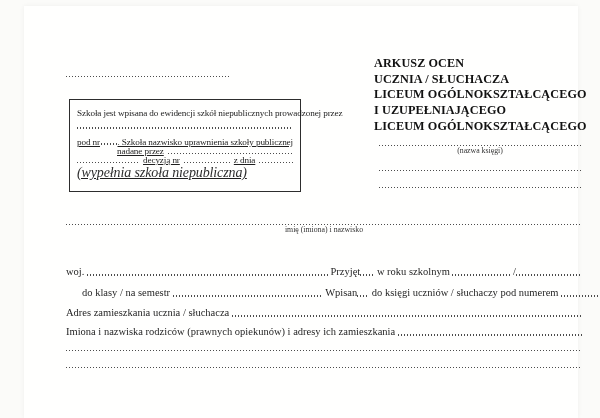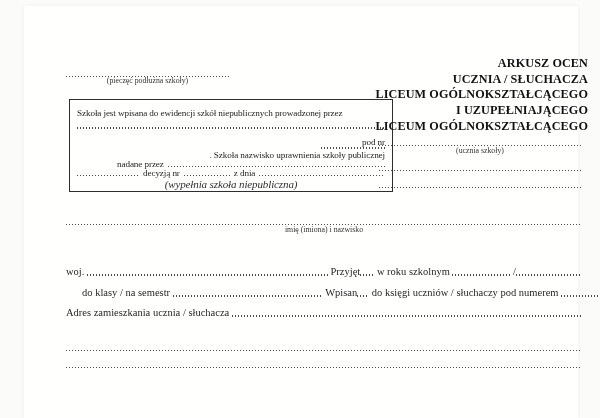--- a/index.html
+++ b/index.html
@@ -24,37 +24,37 @@
     content:"";position:absolute;left:0;right:0;bottom:2px;height:1.4px;
     background:repeating-linear-gradient(90deg,#4c4c4c 0 1px,transparent 1px 3px);
   }
   .grow{flex:1 1 auto;}
   .hline{height:1.4px;background:repeating-linear-gradient(90deg,#4c4c4c 0 1px,transparent 1px 3px);}
   .caption{font-size:7.8px;color:#333;text-align:center;line-height:1.15;}
   
   .stamp{position:absolute;left:42px;top:70px;width:163px;}
   
   .schoolbox{
-    position:absolute;left:45px;top:93px;width:324px;height:93px;
+    position:absolute;left:45px;top:93px;width:232px;height:93px;
     border:1.3px solid #2d2d2d;box-sizing:border-box;
     padding:8px 7px 0 7px;
-    font-size:9.2px;letter-spacing:-0.12px;
+    font-size:9.2px;letter-spacing:-0.12px;text-decoration:underline;
   }
   .schoolbox .row{margin-bottom:0;}
   .schoolbox .t{line-height:1;}
   .bx1{margin-bottom:9px;white-space:nowrap;line-height:1;}
   .bx2{margin-bottom:9px;}
-  .bx3{margin-bottom:6px;flex-direction:column;}
+  .bx3{margin-bottom:6px;}
   .bx4{margin-bottom:7px;padding-left:40px;}
   .bx5{margin-bottom:2px;}
-  .bxcap{font-style:italic;font-size:11px;text-align:center;color:#2e2e2e;}
+  .bxcap{font-style:italic;font-size:14px;color:#2e2e2e;}
   
   .titleblock{
     position:absolute;left:350px;top:50px;width:214px;
-    text-align:right;font-weight:bold;font-size:12.2px;line-height:15.7px;
+    text-align:left;font-weight:bold;font-size:12.2px;line-height:15.7px;
     color:#121212;letter-spacing:0.1px;
   }
   .titleblock div{white-space:nowrap;}
   
   .schoolname{position:absolute;left:355px;top:139px;width:202px;}
   .schoolname .hline{margin-bottom:1px;}
   .sn2{position:absolute;left:355px;top:164px;width:202px;}
   .sn3{position:absolute;left:355px;top:181px;width:202px;}
   
   .main{position:absolute;left:42px;top:218px;width:516px;font-size:10.5px;}
@@ -74,21 +74,20 @@
   .gap10{width:10px;}
   .sp{width:4px;}
 </style>
 </head>
 <body>
 
 <div class="sheet">
 
   <div class="stamp">
     <div class="hline"></div>
-    <div class="caption">(pieczęć podłużna szkoły)</div>
   </div>
 
   <div class="schoolbox">
     <div class="bx1 t">Szkoła jest wpisana do ewidencji szkół niepublicznych prowadzonej przez</div>
     <div class="bx2 hline"></div>
     <div class="row bx3">
       <span class="t">pod nr</span>
       <span class="sp"></span>
       <span class="dots w64"></span>
       <span class="sp"></span>
@@ -116,21 +115,21 @@
   <div class="titleblock">
     <div>ARKUSZ OCEN</div>
     <div>UCZNIA / SŁUCHACZA</div>
     <div>LICEUM OGÓLNOKSZTAŁCĄCEGO</div>
     <div>I UZUPEŁNIAJĄCEGO</div>
     <div>LICEUM OGÓLNOKSZTAŁCĄCEGO</div>
   </div>
 
   <div class="schoolname">
     <div class="hline"></div>
-    <div class="caption">(ucznia szkoły)</div>
+    <div class="caption">(nazwa księgi)</div>
   </div>
   <div class="sn2 hline"></div>
   <div class="sn3 hline"></div>
 
   <div class="main">
 
     <div class="hline nameline"></div>
     <div class="caption namecap">imię (imiona) i nazwisko</div>
 
 
@@ -152,19 +151,23 @@
       <span class="dots w12"></span>
       <span class="t"> do księgi uczniów / słuchaczy pod numerem </span>
       <span class="dots grow"></span>
     </div>
 
     <div class="row r-adres">
       <span class="t">Adres zamieszkania ucznia / słuchacza </span>
       <span class="dots grow"></span>
     </div>
 
+    <div class="row r-rodzice">
+      <span class="t">Imiona i nazwiska rodziców (prawnych opiekunów) i adresy ich zamieszkania </span>
+      <span class="dots grow"></span>
+    </div>
 
     <div class="hline r-dots1"></div>
     <div class="hline r-dots2"></div>
 
   </div>
 
 </div>
 
 </body></html>

